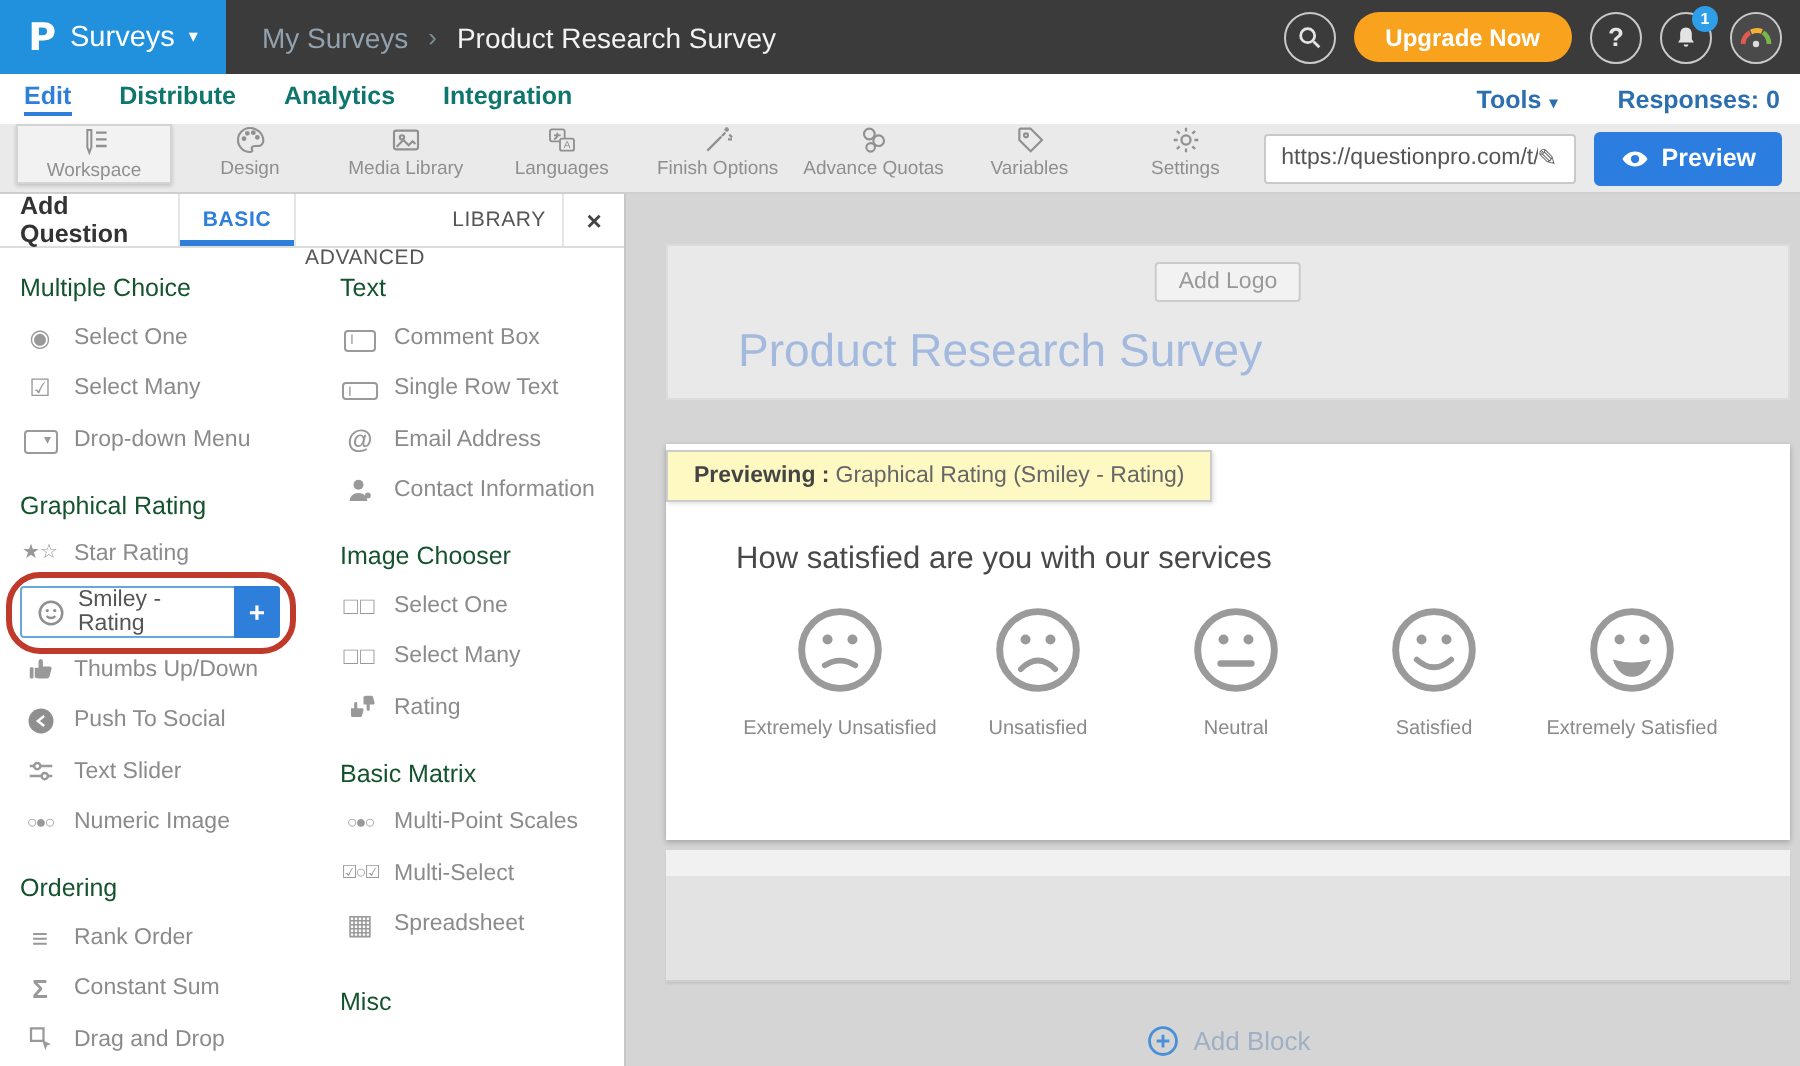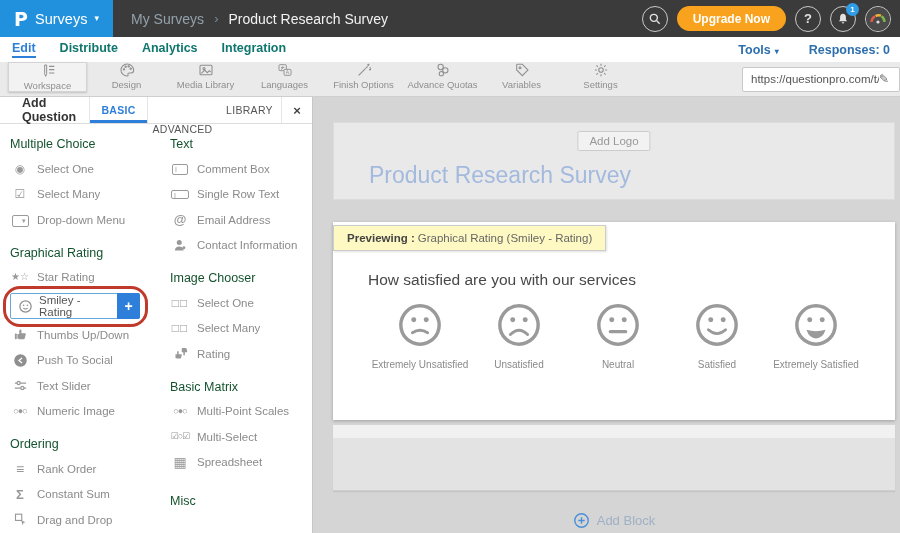--- a/index.html
+++ b/index.html
@@ -44,21 +44,21 @@
   .url-pencil { color:#666; font-size:12px; cursor:pointer; }
   .preview-btn { align-self:center; margin:0 9px; background:#2b7de0; color:#fff; height:27px; padding:0 13px; border-radius:3px; display:flex; gap:6px; align-items:center; font-size:12.5px; font-weight:700; cursor:pointer; }
   .preview-btn svg { width:15px; height:15px; fill:#fff; }
 
   
   .content { flex:1; display:flex; min-height:0; }
 
   
   .sidebar { width:313px; background:#fff; border-right:1px solid #c7c7c7; position:relative; }
   .side-tabs { height:27px; display:flex; align-items:stretch; border-bottom:1px solid #ddd; }
-  .addq { width:90px; display:flex; align-items:center; padding-left:22px; font-weight:700; color:#333; font-size:12.5px; border-right:1px solid #e5e5e5; }
+  .addq { width:90px; display:flex; align-items:center; padding-left:10px; font-weight:700; color:#333; font-size:12.5px; border-right:1px solid #e5e5e5; }
   .stab { display:flex; align-items:center; justify-content:center; color:#555; font-size:10.5px; letter-spacing:.3px; border-right:1px solid #e5e5e5; cursor:pointer; }
   .stab.b { width:58px; } .stab.a { width:70px;margin-top:32px; } .stab.l { width:64px; }
   .stab.active { color:#2d7fd9; font-weight:700; box-shadow:inset 0 -3px 0 #2d7fd9; }
   .sclose { flex:1; display:flex; align-items:center; justify-content:center; color:#444; font-weight:700; font-size:13px; cursor:pointer; }
   .side-body { display:flex; padding:0 0 0 10px; }
   .scol1 { width:160px; } .scol2 { flex:1; }
   .sec-title { font-size:12.5px; font-weight:400; color:#14532d; margin:13px 0 5px; }
   .q-item { display:flex; align-items:center; height:25.5px; color:#8b8b8b; font-size:11.5px; gap:7px; cursor:pointer; }
   .qicon { width:20px; flex-shrink:0; text-align:center; color:#999; font-size:12px; line-height:1; }
   .qicon.sm { font-size:9px; letter-spacing:-1px; }
@@ -211,20 +211,26 @@
       <svg viewBox="0 0 24 24" fill="none" stroke-width="1.7">
           <circle cx="12" cy="12" r="3.4"></circle>
           <path d="M12 2.8v2.9M12 18.3v2.9M2.8 12h2.9M18.3 12h2.9M5.2 5.2l2 2M16.8 16.8l2 2M18.8 5.2l-2 2M7.2 16.8l-2 2"></path>
         </svg>
       <span>Settings</span>
     </div>
     <div class="url-box">
       <input type="text" value="https://questionpro.com/t/A" style="">
       <span class="url-pencil">✎</span>
     </div>
+    <div class="preview-btn">
+      <svg viewBox="0 0 24 24">
+          <path d="M12 6C7 6 3.3 9.6 2 12c1.3 2.4 5 6 10 6s8.7-3.6 10-6c-1.3-2.4-5-6-10-6zm0 9.3A3.3 3.3 0 1112 8.7a3.3 3.3 0 010 6.6z"></path>
+        </svg>
+      <span>Preview</span>
+    </div>
   </div>
 
   <div class="content">
 
     <div class="sidebar">
       <div class="side-tabs">
         <div class="addq">Add Question</div>
         <div class="stab b active">BASIC</div>
         <div class="stab a">ADVANCED</div>
         <div class="stab l">LIBRARY</div>

